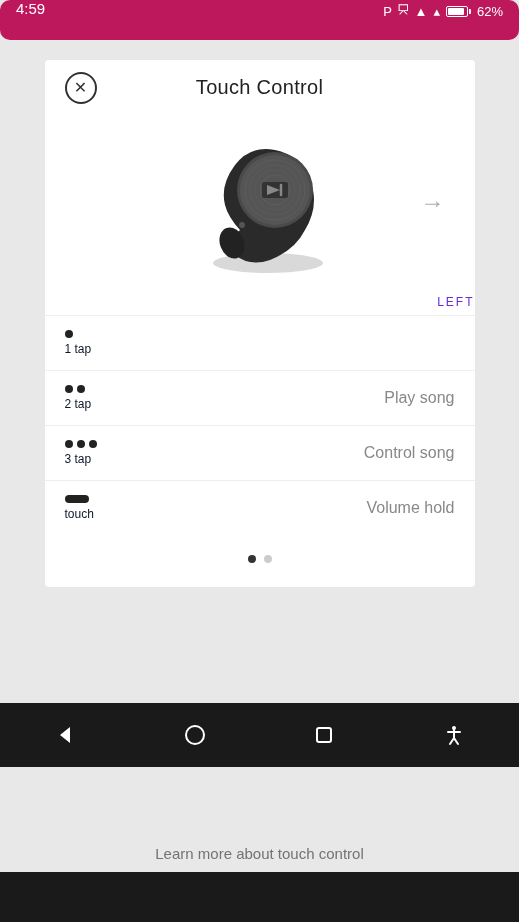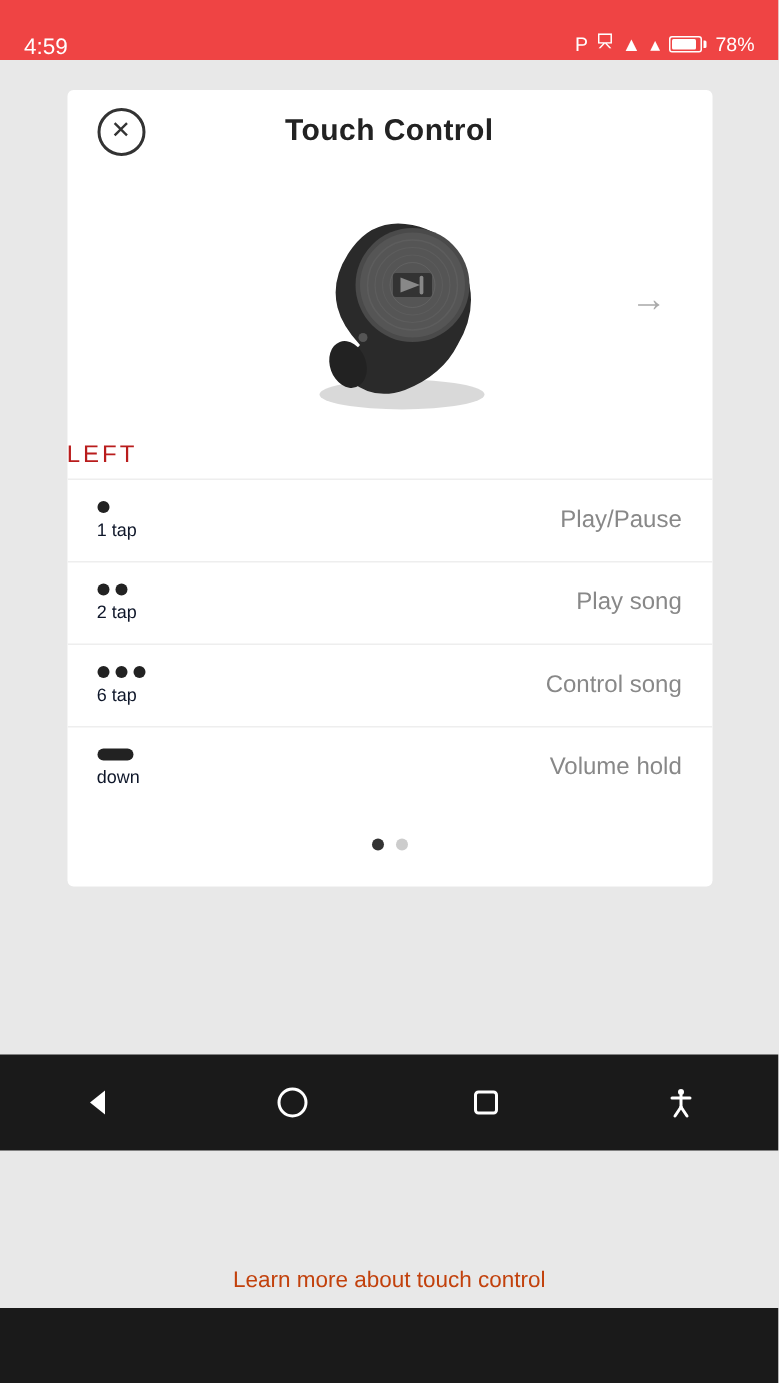--- a/index.html
+++ b/index.html
@@ -13,26 +13,27 @@
       flex-direction: column;
       align-items: center;
       position: relative;
       overflow: hidden;
     }
 
     
     .status-bar {
       width: 519px;
       height: 40px;
-      background: #ef4444;
-      display: flex;
-      align-items: flex-end;
+      background: #be185d;
+      display: flex;
+      align-items: flex-start;
       justify-content: space-between;
       padding: 0 16px;
       flex-shrink: 0;
+      border-radius: 10px;
     }
 
     .status-time {
       color: white;
       font-size: 15px;
       font-weight: 500;
     }
 
     .status-icons {
       display: flex;
@@ -80,21 +81,21 @@
     }
 
     .close-btn span {
       font-size: 16px;
       color: #333;
       line-height: 1;
     }
 
     .card-title {
       font-size: 20px;
-      font-weight: 700;
+      font-weight: 400;
       color: #222;
       letter-spacing: 0.3px;
     }
 
     
     .earphone-area {
       display: flex;
       align-items: center;
       justify-content: center;
       padding: 20px 40px 10px;
@@ -112,23 +113,23 @@
       position: absolute;
       right: 30px;
       top: 50%;
       transform: translateY(-50%);
       font-size: 24px;
       color: #aaa;
     }
 
     
     .side-label {
-      text-align: left;
-      font-size: 16px;
-      color: #b91c1c;
+      text-align: right;
+      font-size: 12px;
+      color: #6d28d9;
       letter-spacing: 2px;
       padding: 10px 0 6px;
     }
 
     
     .controls-list {
       width: 100%;
     }
 
     .control-row {
@@ -217,21 +218,21 @@
       justify-content: center;
       width: 44px;
       height: 44px;
     }
 
     
     .bottom-text {
       position: absolute;
       bottom: 60px;
       font-size: 15px;
-      color: #c2410c;
+      color: #737373;
       text-align: center;
     }
 
     
     .home-area {
       position: absolute;
       bottom: 0;
       width: 519px;
       height: 50px;
       background: #1a1a1a;
@@ -283,21 +284,21 @@
     <span class="status-icon">▲</span>
 
     <span class="status-icon">▴</span>
 
     <div class="battery">
       <div class="battery-body">
         <div class="battery-fill"></div>
       </div>
       <div class="battery-tip"></div>
     </div>
-    <span class="status-icon">78%</span>
+    <span class="status-icon">62%</span>
   </div>
 </div>
 
 <div class="card">
 
   <div class="card-header">
     <button class="close-btn">
       <span>✕</span>
     </button>
     <span class="card-title">Touch Control</span>
@@ -334,50 +335,49 @@
 
   <div class="controls-list">
 
     <div class="control-row">
       <div class="control-left">
         <div class="dots-row">
           <div class="dot"></div>
         </div>
         <span class="tap-label">1 tap</span>
       </div>
-      <span class="control-action">Play/Pause</span>
     </div>
 
     <div class="control-row">
       <div class="control-left">
         <div class="dots-row">
           <div class="dot"></div>
           <div class="dot"></div>
         </div>
         <span class="tap-label">2 tap</span>
       </div>
       <span class="control-action">Play song</span>
     </div>
 
     <div class="control-row">
       <div class="control-left">
         <div class="dots-row">
           <div class="dot"></div>
           <div class="dot"></div>
           <div class="dot"></div>
         </div>
-        <span class="tap-label">6 tap</span>
+        <span class="tap-label">3 tap</span>
       </div>
       <span class="control-action">Control song</span>
     </div>
 
     <div class="control-row">
       <div class="control-left">
         <div class="dash"></div>
-        <span class="tap-label">down</span>
+        <span class="tap-label">touch</span>
       </div>
       <span class="control-action">Volume hold</span>
     </div>
 
   </div>
 
   <div class="pagination">
     <div class="page-dot"></div>
     <div class="page-dot inactive"></div>
   </div>

